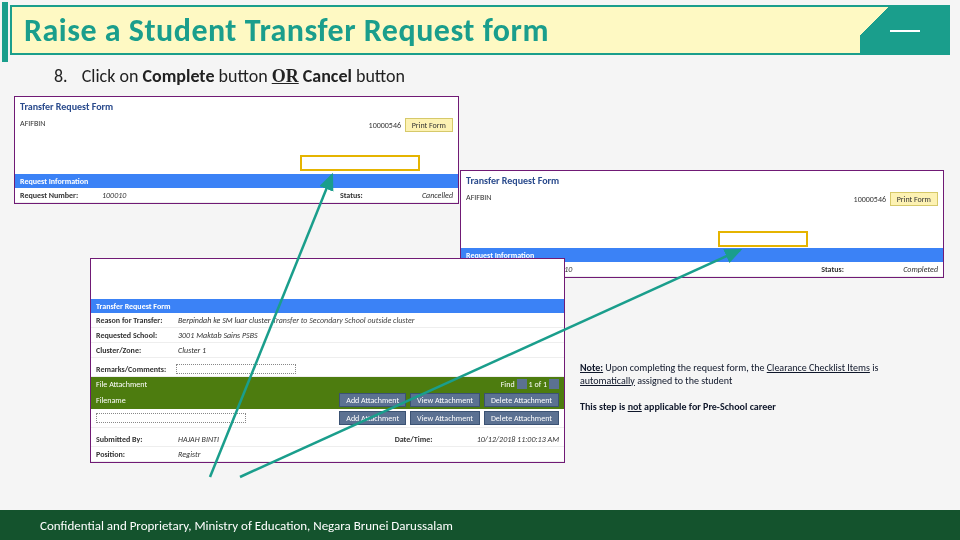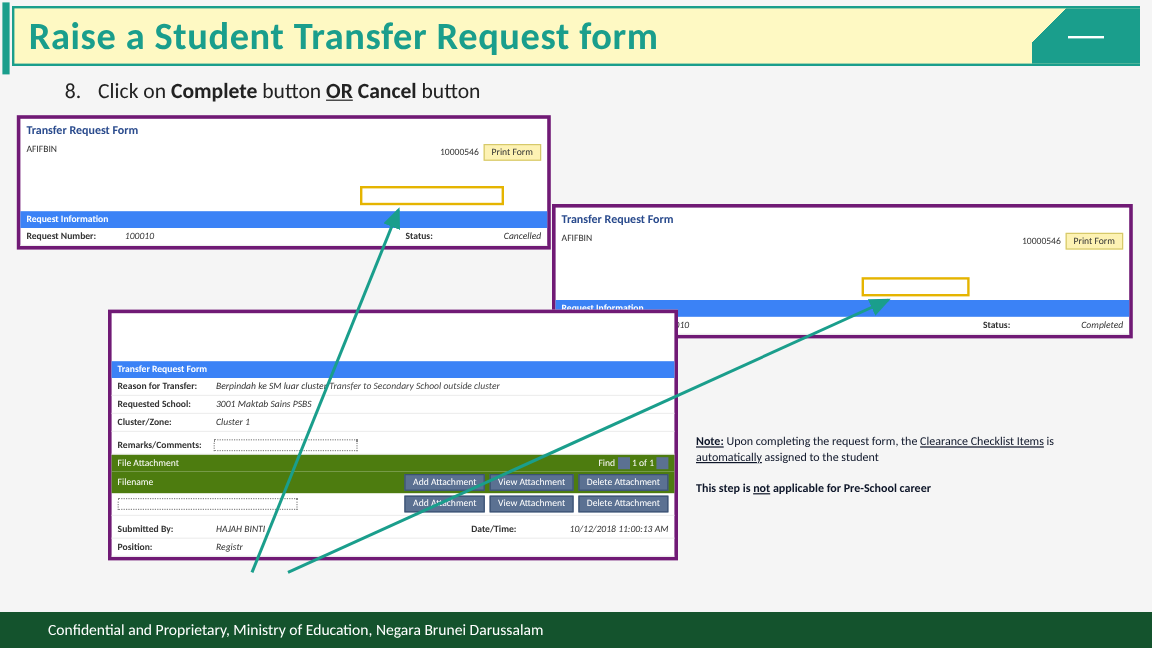--- a/index.html
+++ b/index.html
@@ -9,24 +9,24 @@
   .title-bar { position: relative; height: 50px; background: #fef9c3; border: 2px solid #1a9e8c; border-right: none; margin: 5px 10px 0 10px; display: flex; align-items: center; padding-left: 12px; }
   .title-bar::before { content: ""; position: absolute; left: -10px; top: -5px; width: 6px; height: 60px; background: #1a9e8c; }
   .title-text { font-size: 32px; font-weight: 700; color: #1a9e8c; letter-spacing: 0.5px; }
   .title-right { position: absolute; right: 0; top: 0; height: 100%; width: 90px; background: linear-gradient(135deg, transparent 0 20px, #1a9e8c 20px 100%); }
   .title-right::after{content:"";position:absolute;left:30px;top:50%;width:30px;height:2px;background:#fff;}
 
   
   .step { margin: 10px 0 6px 54px; font-size: 18px; color: #222; }
   .step .bold { font-weight: 700; }
   .step .num { margin-right: 10px; }
-  .step .ul { text-decoration: underline; font-weight: 700; }
+  .step .ul { text-decoration: underline; font-weight: 700; font-family: Liberation Serif, serif; }
 
   
-  .panel { background: #fff; border: 3px solid #701a75; position: absolute; font-size: 8px; color: #333; }
+  .panel { background: #fff; border: 1px solid #701a75; position: absolute; font-size: 8px; color: #333; }
   .section-hdr { background: #3b82f6; color: #fff; padding: 2px 5px; font-weight: 700; margin-top: 40px; }
   .blue-hdr { color: #2a4b8d; font-weight: 700; font-size: 10px; padding: 3px 5px; }
   .row { display: flex; align-items: center; padding: 2px 5px; border-bottom: 1px solid #eee; }
   .lbl { font-weight: 700; min-width: 80px; }
   .val { margin-left: 2px; font-style: italic; }
   .val-link { color: #2a4b8d; text-decoration: underline; }
   .inset-right { color: #444; }
 
   .btn-y { display:inline-block; background:#fdf2b3; border:1px solid #d6c96a; padding:1px 6px; font-size:8px; color:#333; }
   .btn-g { display:inline-block; background:#5b7192; color:#fff; padding:1px 6px; font-size:8px; border:1px solid #3b5273;}

